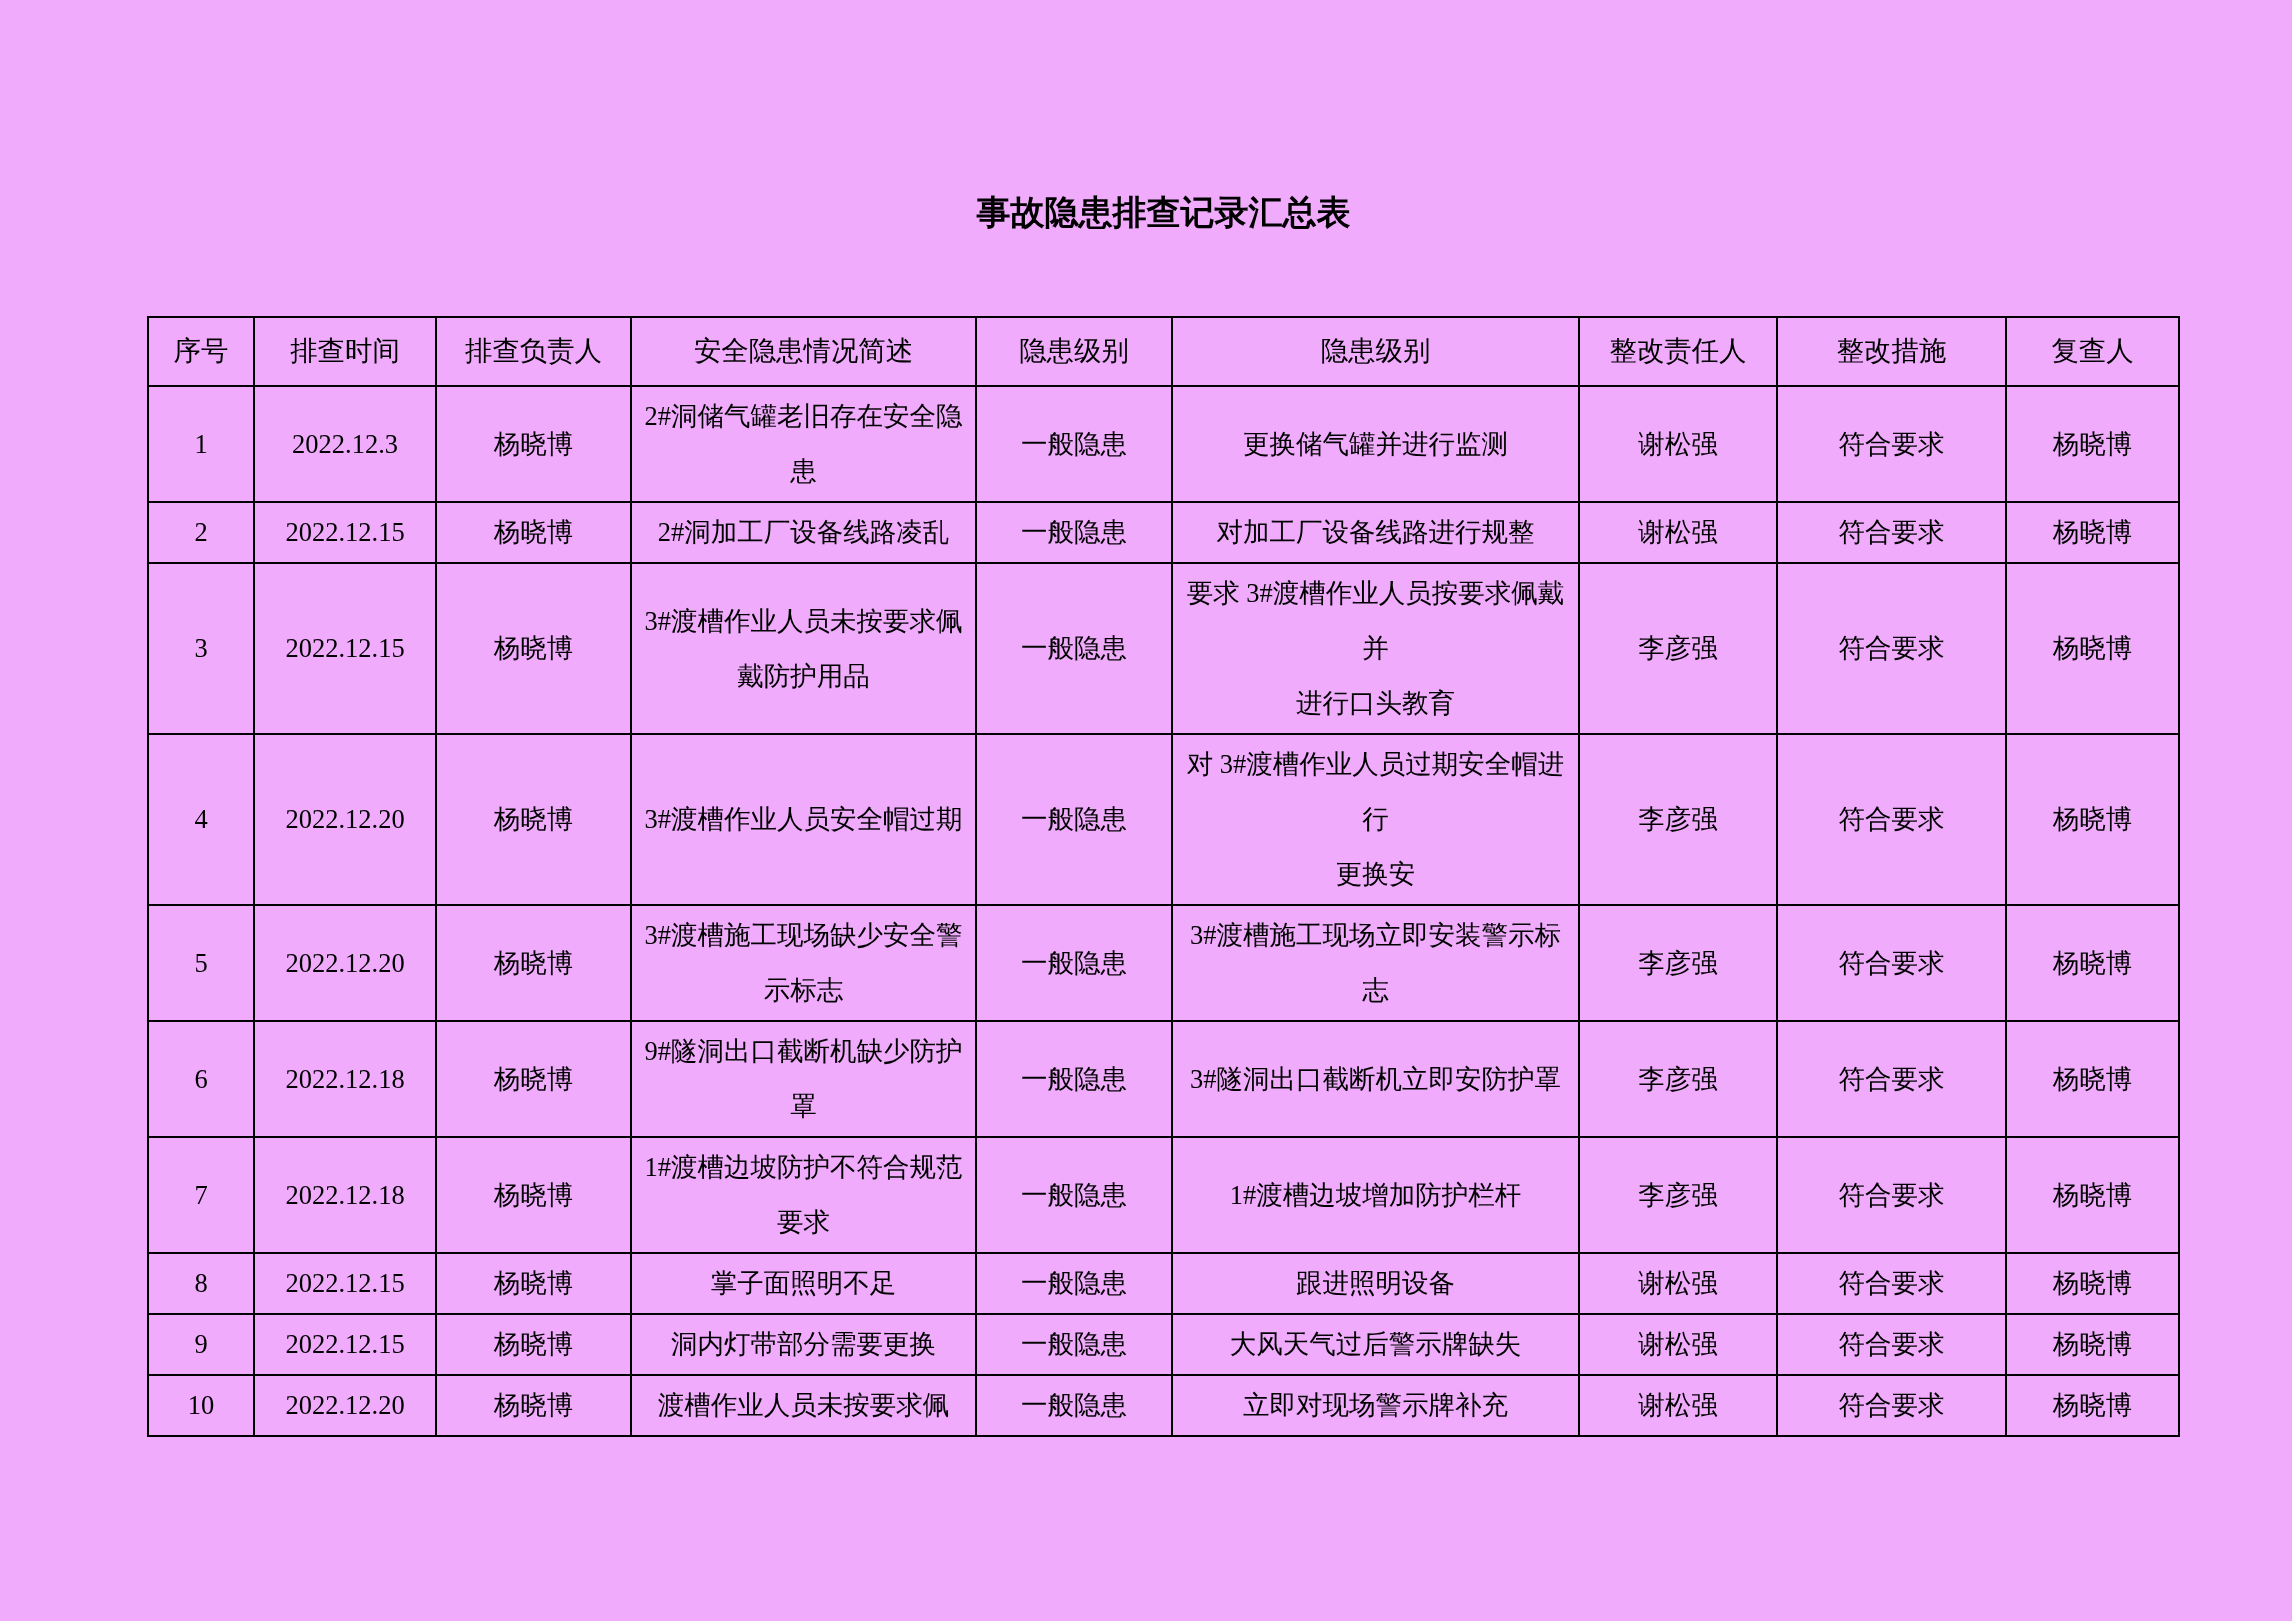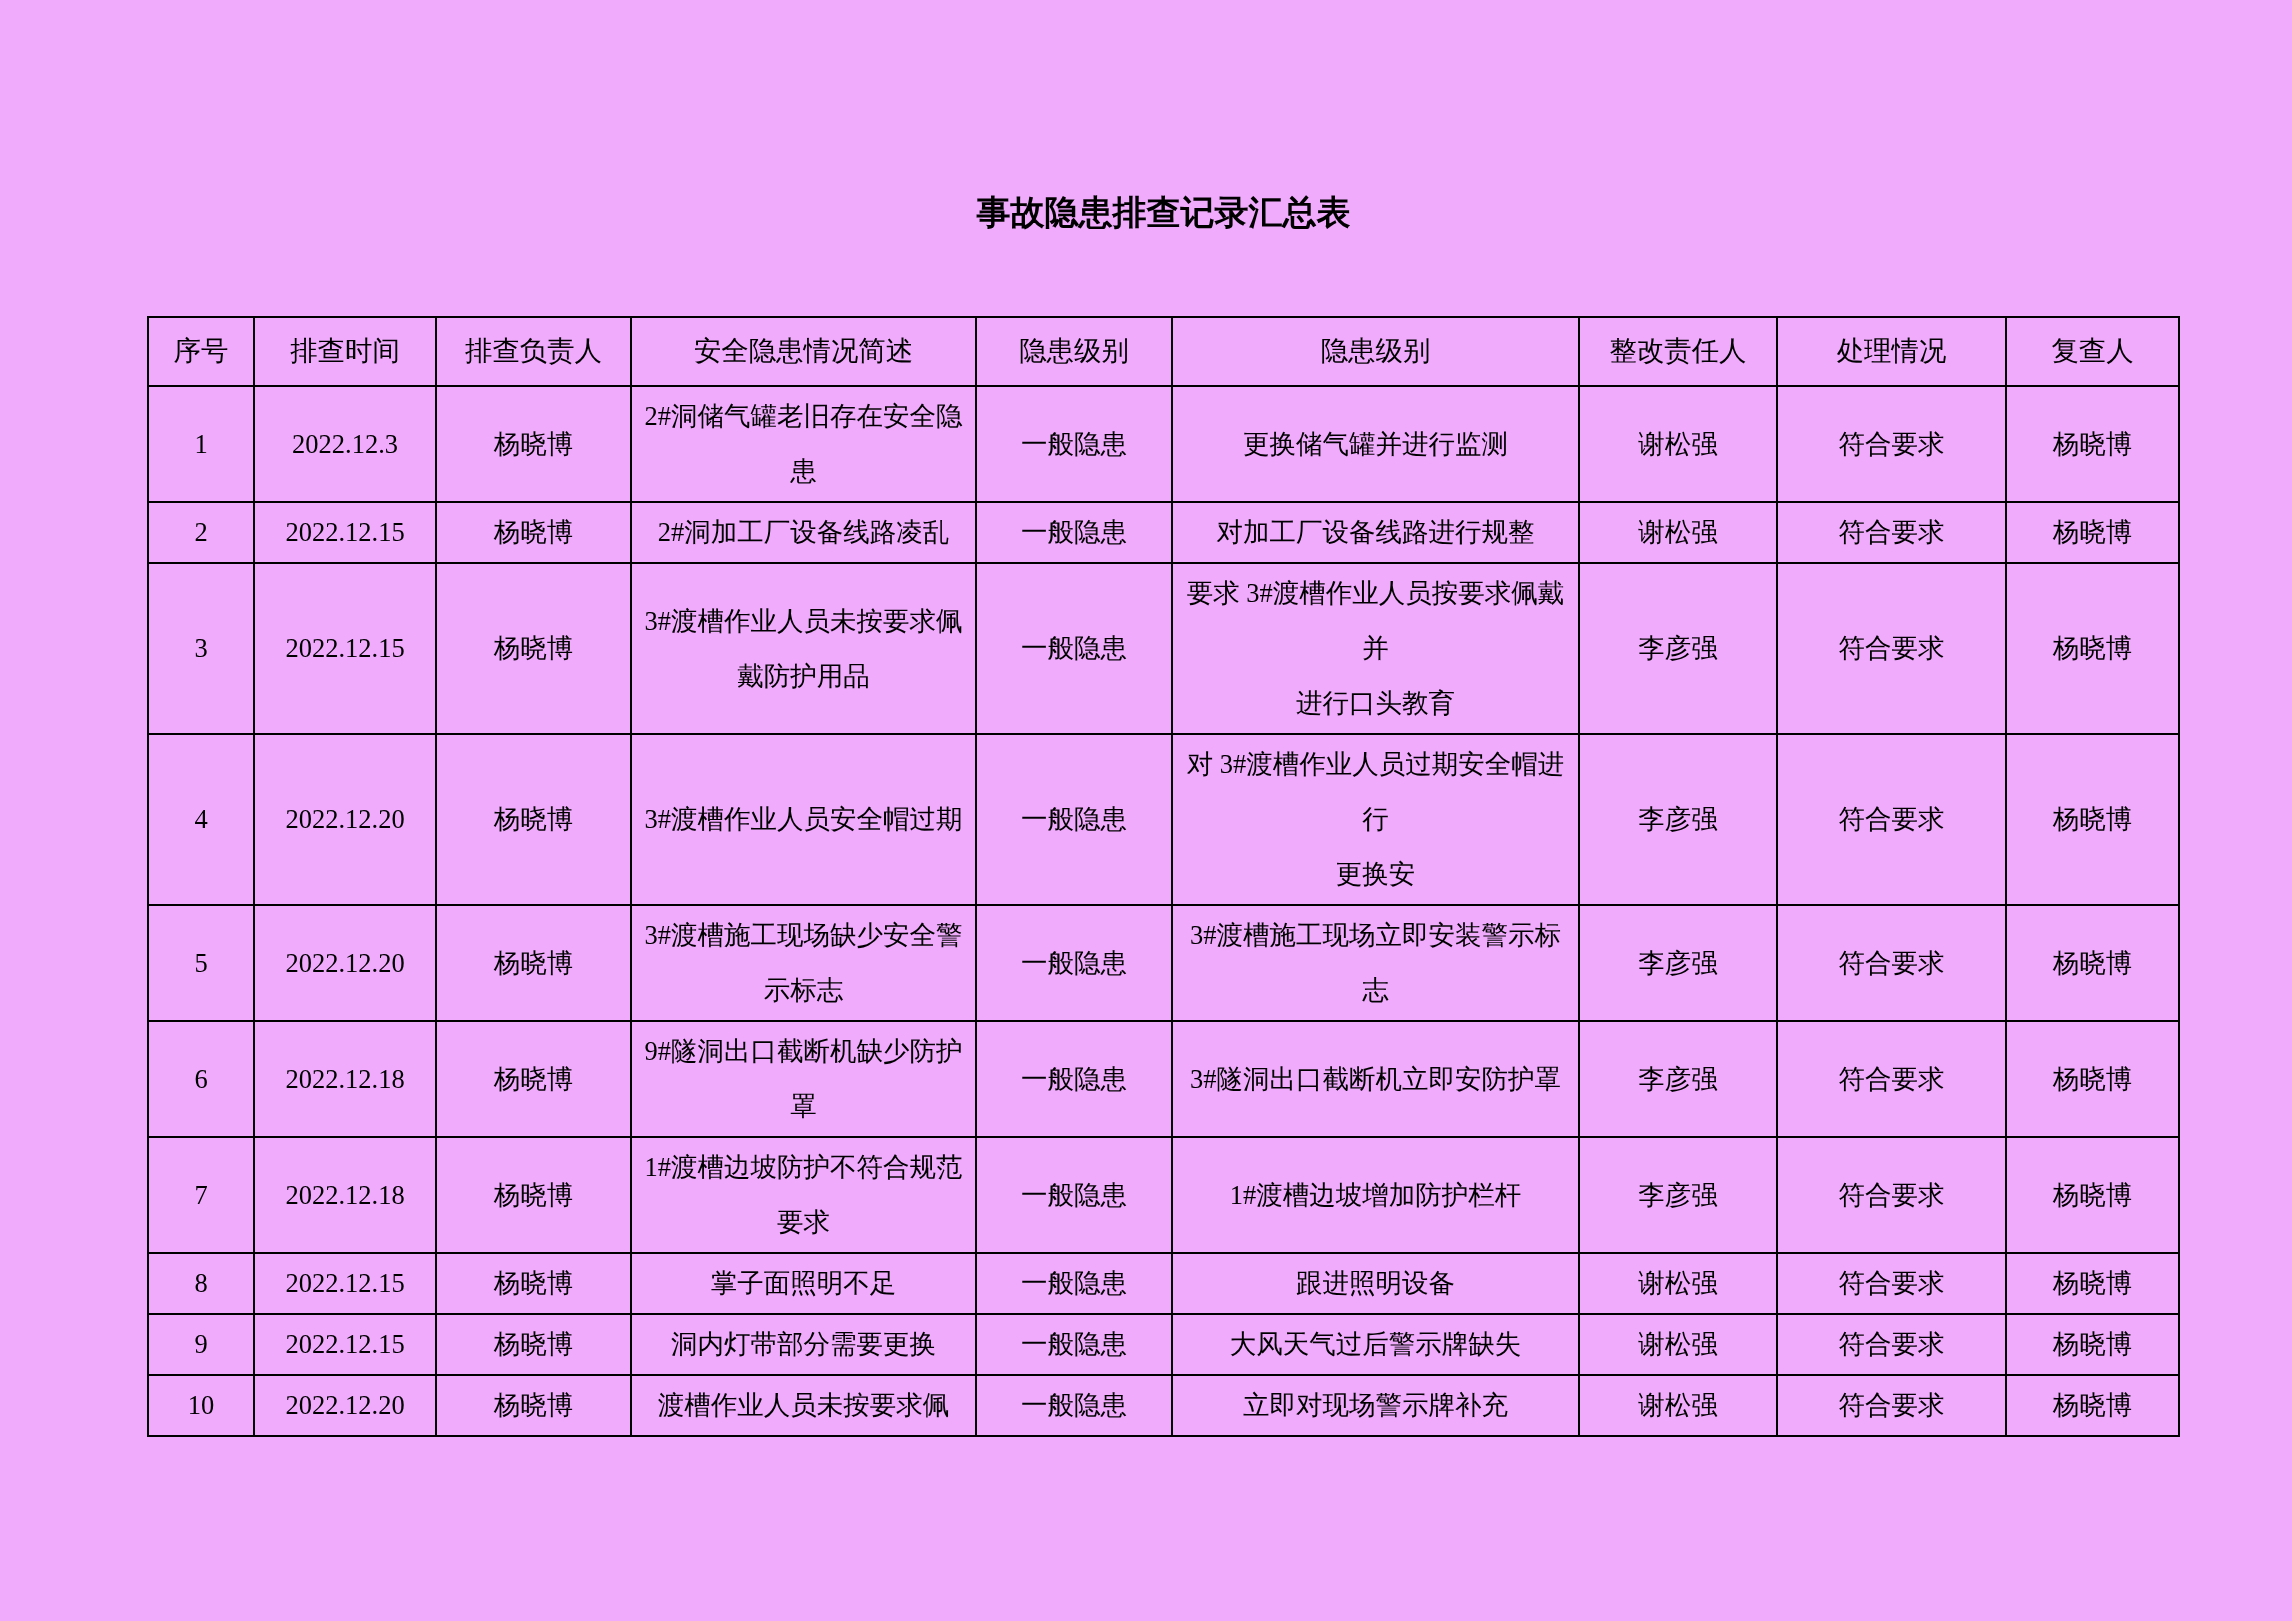--- a/index.html
+++ b/index.html
@@ -98,21 +98,21 @@
     </colgroup>
     <thead>
       <tr>
           <th>序号</th>
           <th>排查时间</th>
           <th>排查负责人</th>
           <th>安全隐患情况简述</th>
           <th>隐患级别</th>
           <th>隐患级别</th>
           <th>整改责任人</th>
-          <th>处理情况</th>
+          <th>整改措施</th>
           <th>复查人</th>
         </tr>
     </thead>
     <tbody>
         <tr>
           <td>1</td>
           <td>2022.12.3</td>
           <td>杨晓博</td>
           <td>2#洞储气罐老旧存在安全隐
 患</td>

